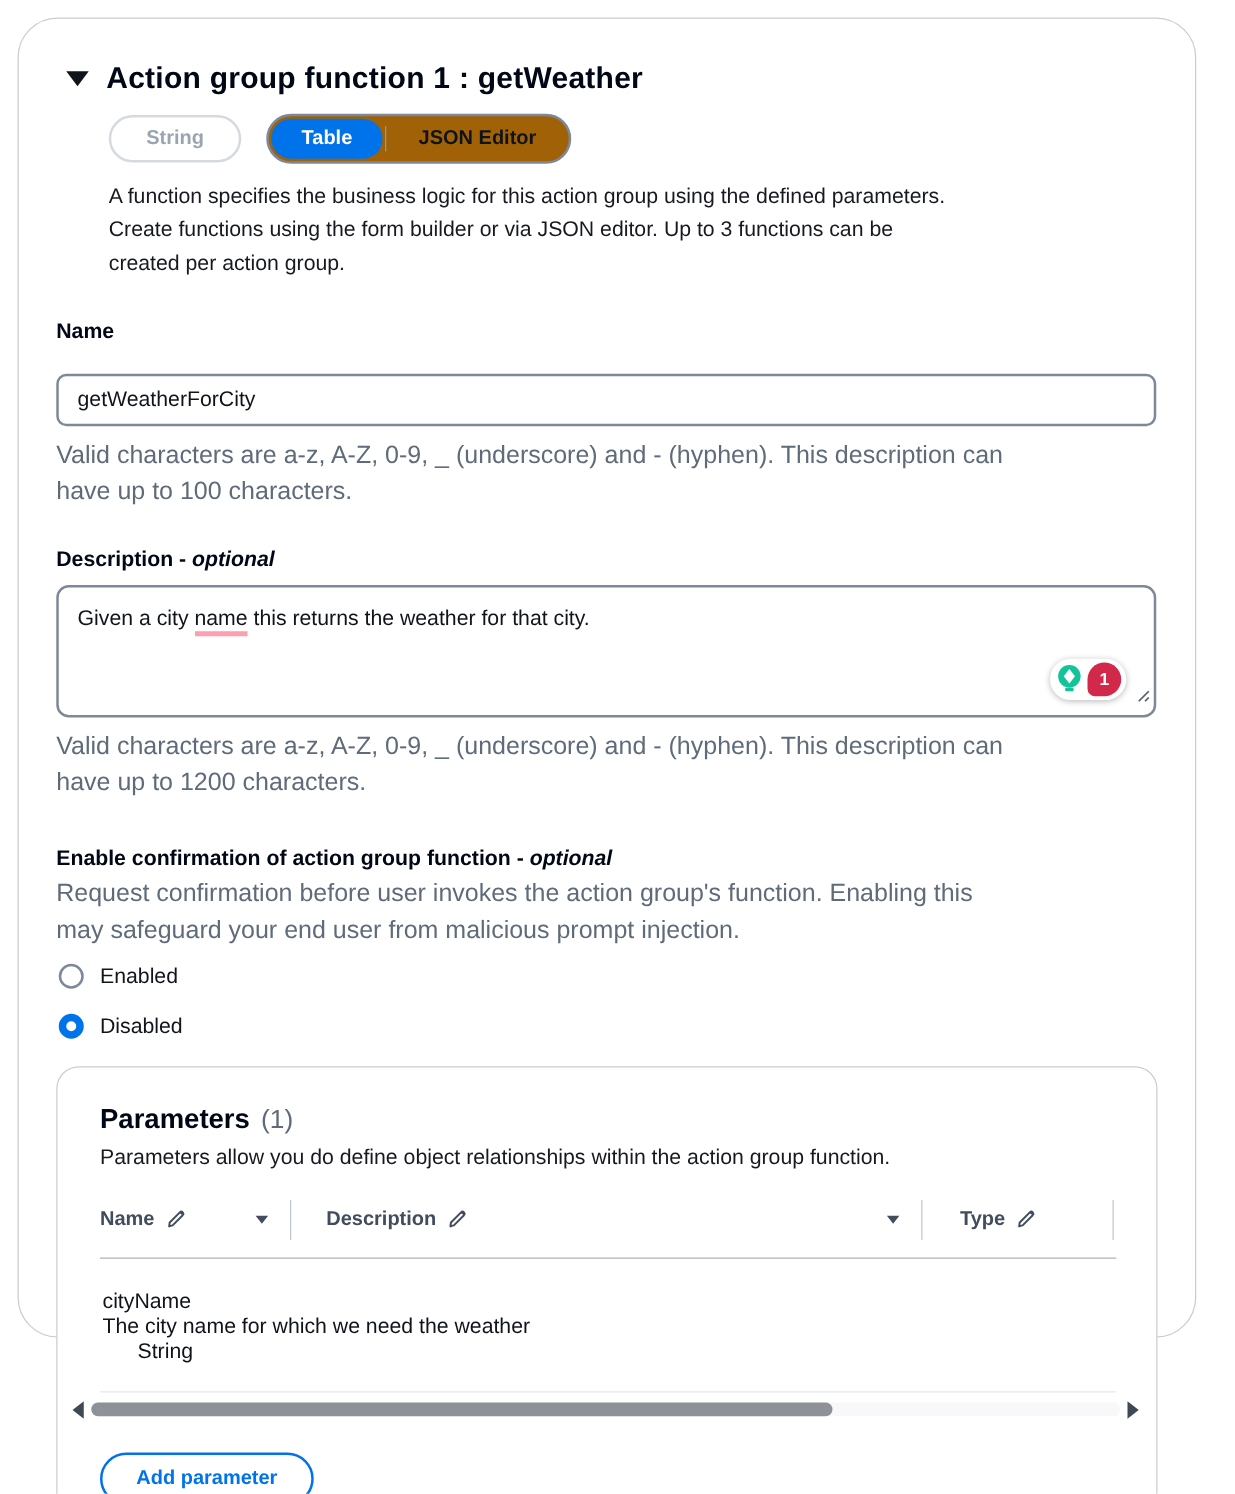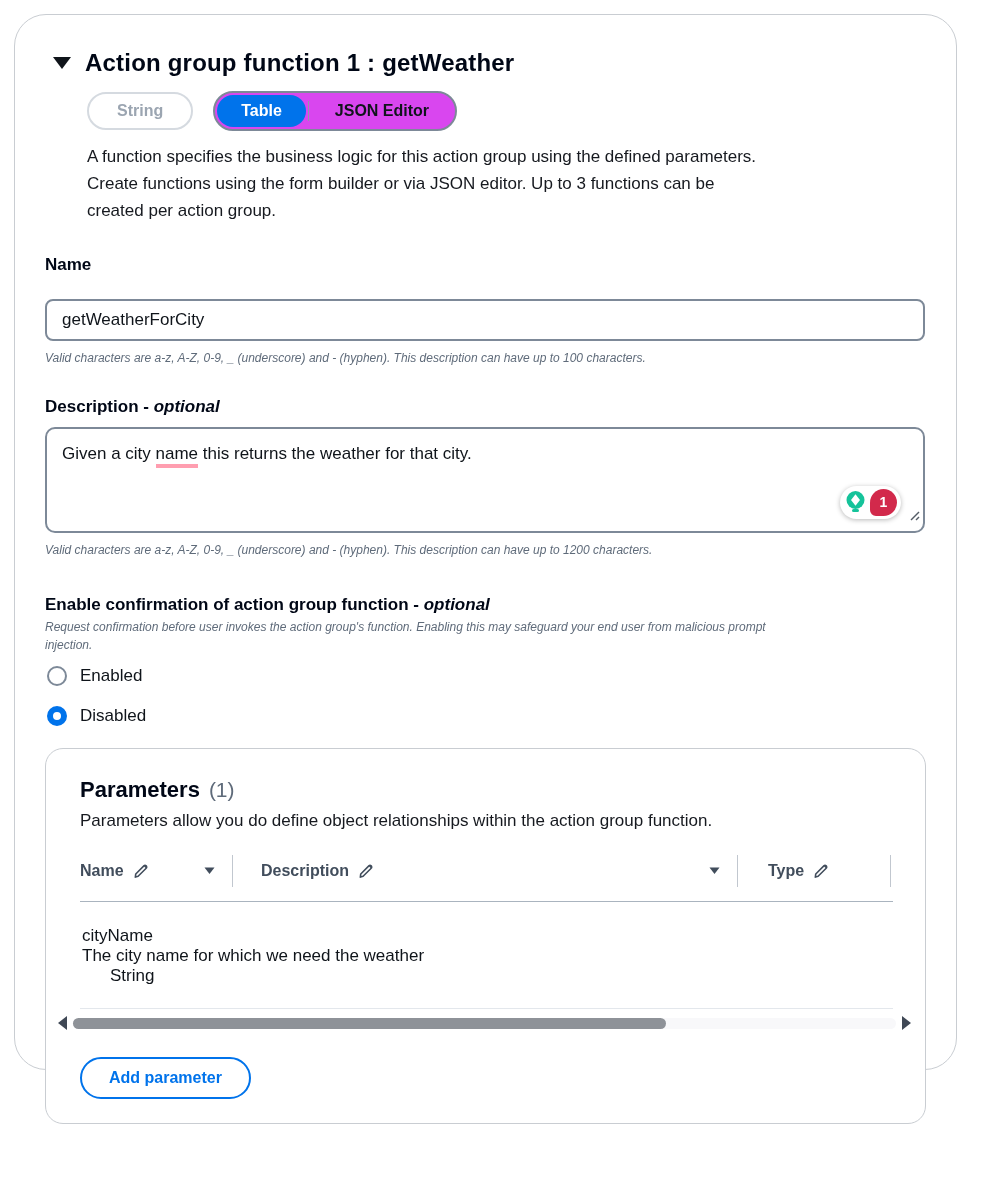--- a/index.html
+++ b/index.html
@@ -22,41 +22,41 @@
 
   
   .toolbar { display:flex; align-items:center; gap:20px; margin:14px 0 0 42px; }
   .btn-delete {
     font-family:inherit; font-size:16px; font-weight:bold; color:#9ba5b1;
     background:#fff; border:2px solid #d5dae0; border-radius:20px;
     padding:8px 28px; cursor:default;
   }
   .segmented {
     display:flex; align-items:center; border:2px solid #7d8998; border-radius:21px;
-    padding:2px; background:#d946ef;
+    padding:2px; background:#a16207;
   }
   .seg {
     font-family:inherit; font-size:16px; font-weight:bold; background:transparent;
     border:none; padding:7px 24px; cursor:pointer; color:#0f141a;
   }
   .seg.active { background:#0073EB; color:#fff; border-radius:17px; }
   .seg-divider { width:1px; height:20px; background:#8d99a8; margin:0 2px; }
 
   
   .intro { margin:12px 0 0 42px; width:680px; font-size:17px; line-height:1.6; color:#16191f; }
 
   
   .field-label { display:block; margin-top:30px; font-size:17px; font-weight:bold; color:#000716; }
   .field-label em { font-style:italic; }
   .text-input {
     display:block; margin-top:24px; width:880px; height:42px;
     border:2px solid #7d8998; border-radius:8px; padding:0 15px;
     font-family:inherit; font-size:17px; color:#0f141a; background:#fff;
   }
-  .helper { margin-top:9px; width:760px; font-size:12px; line-height:1.45; color:#5f6b7a;font-style:italic; }
+  .helper { margin-top:9px; width:760px; font-size:20px; line-height:1.45; color:#5f6b7a; }
   .helper.wide { width:770px; margin-top:4px; }
 
   .textarea {
     position:relative; margin-top:10px; width:880px; height:106px;
     border:2px solid #7d8998; border-radius:10px; padding:12px 15px;
     font-size:17px; color:#0f141a; background:#fff; cursor:text; line-height:1.5;
   }
   .misspell { border-bottom:4px solid #ff9eb0; padding-bottom:1px; }
   .grammarly {
     position:absolute; right:22px; bottom:12px; display:flex; align-items:center; gap:3px;

